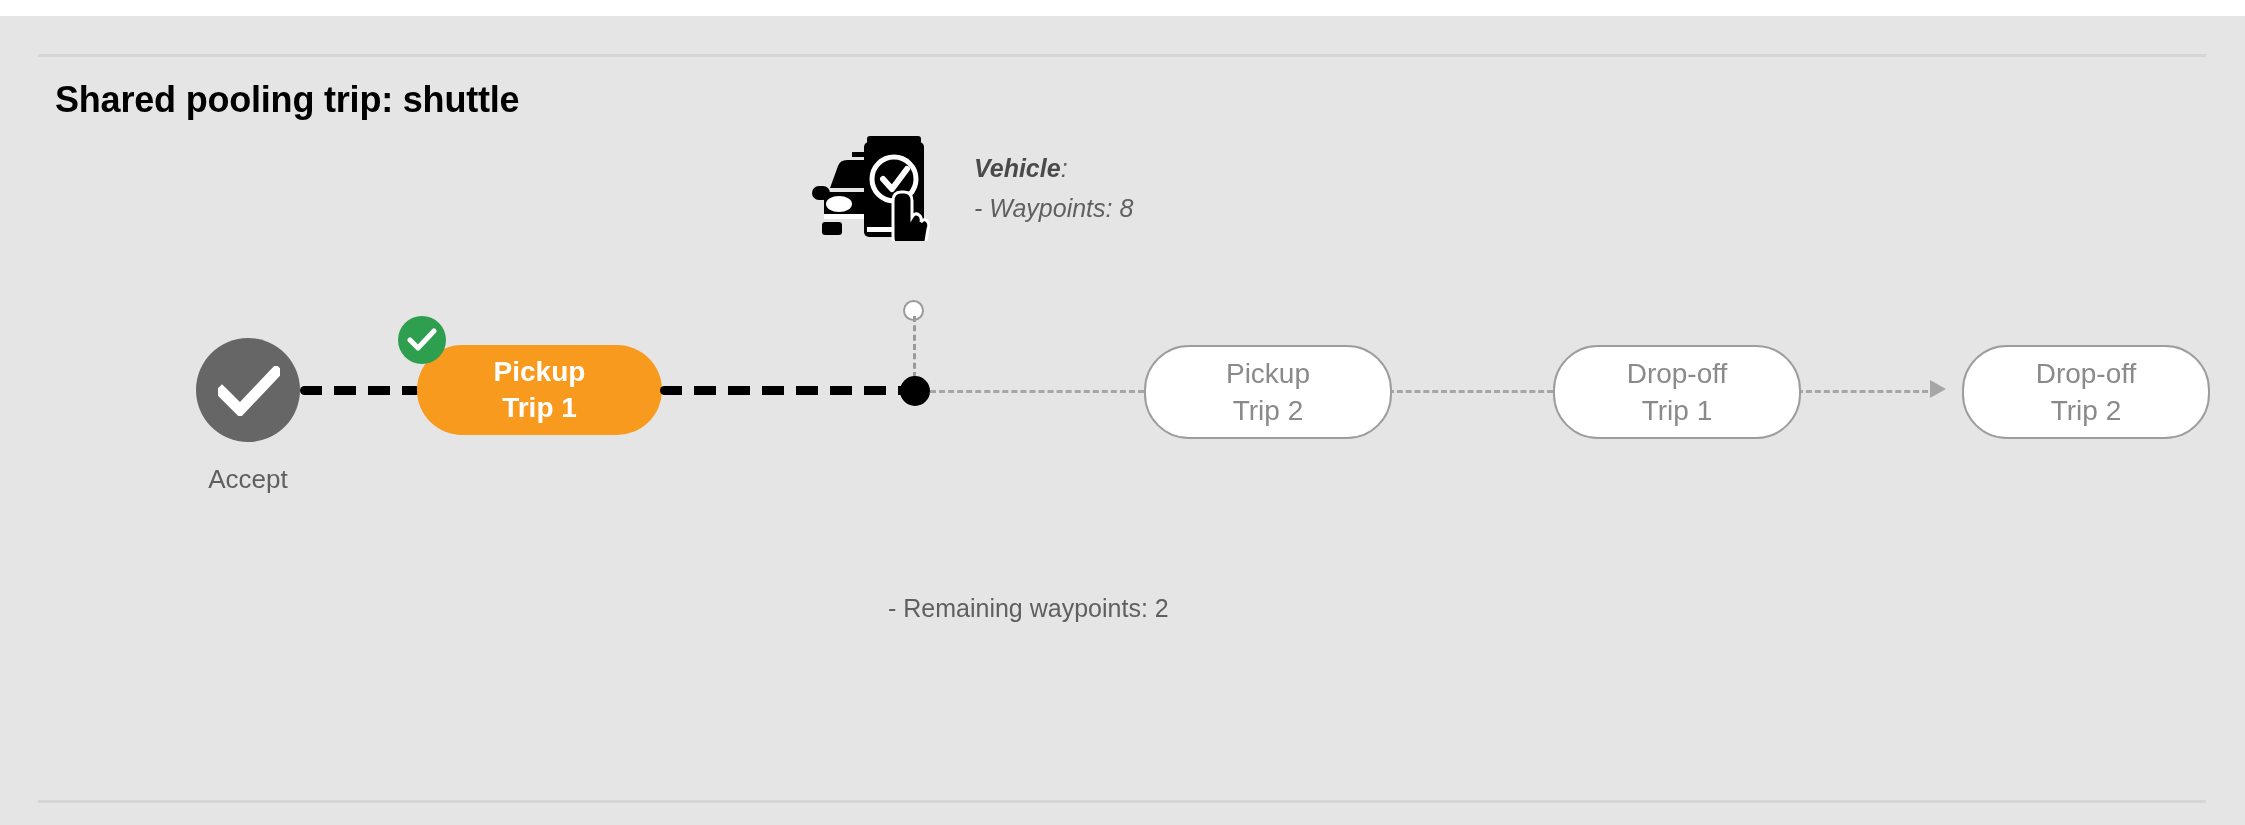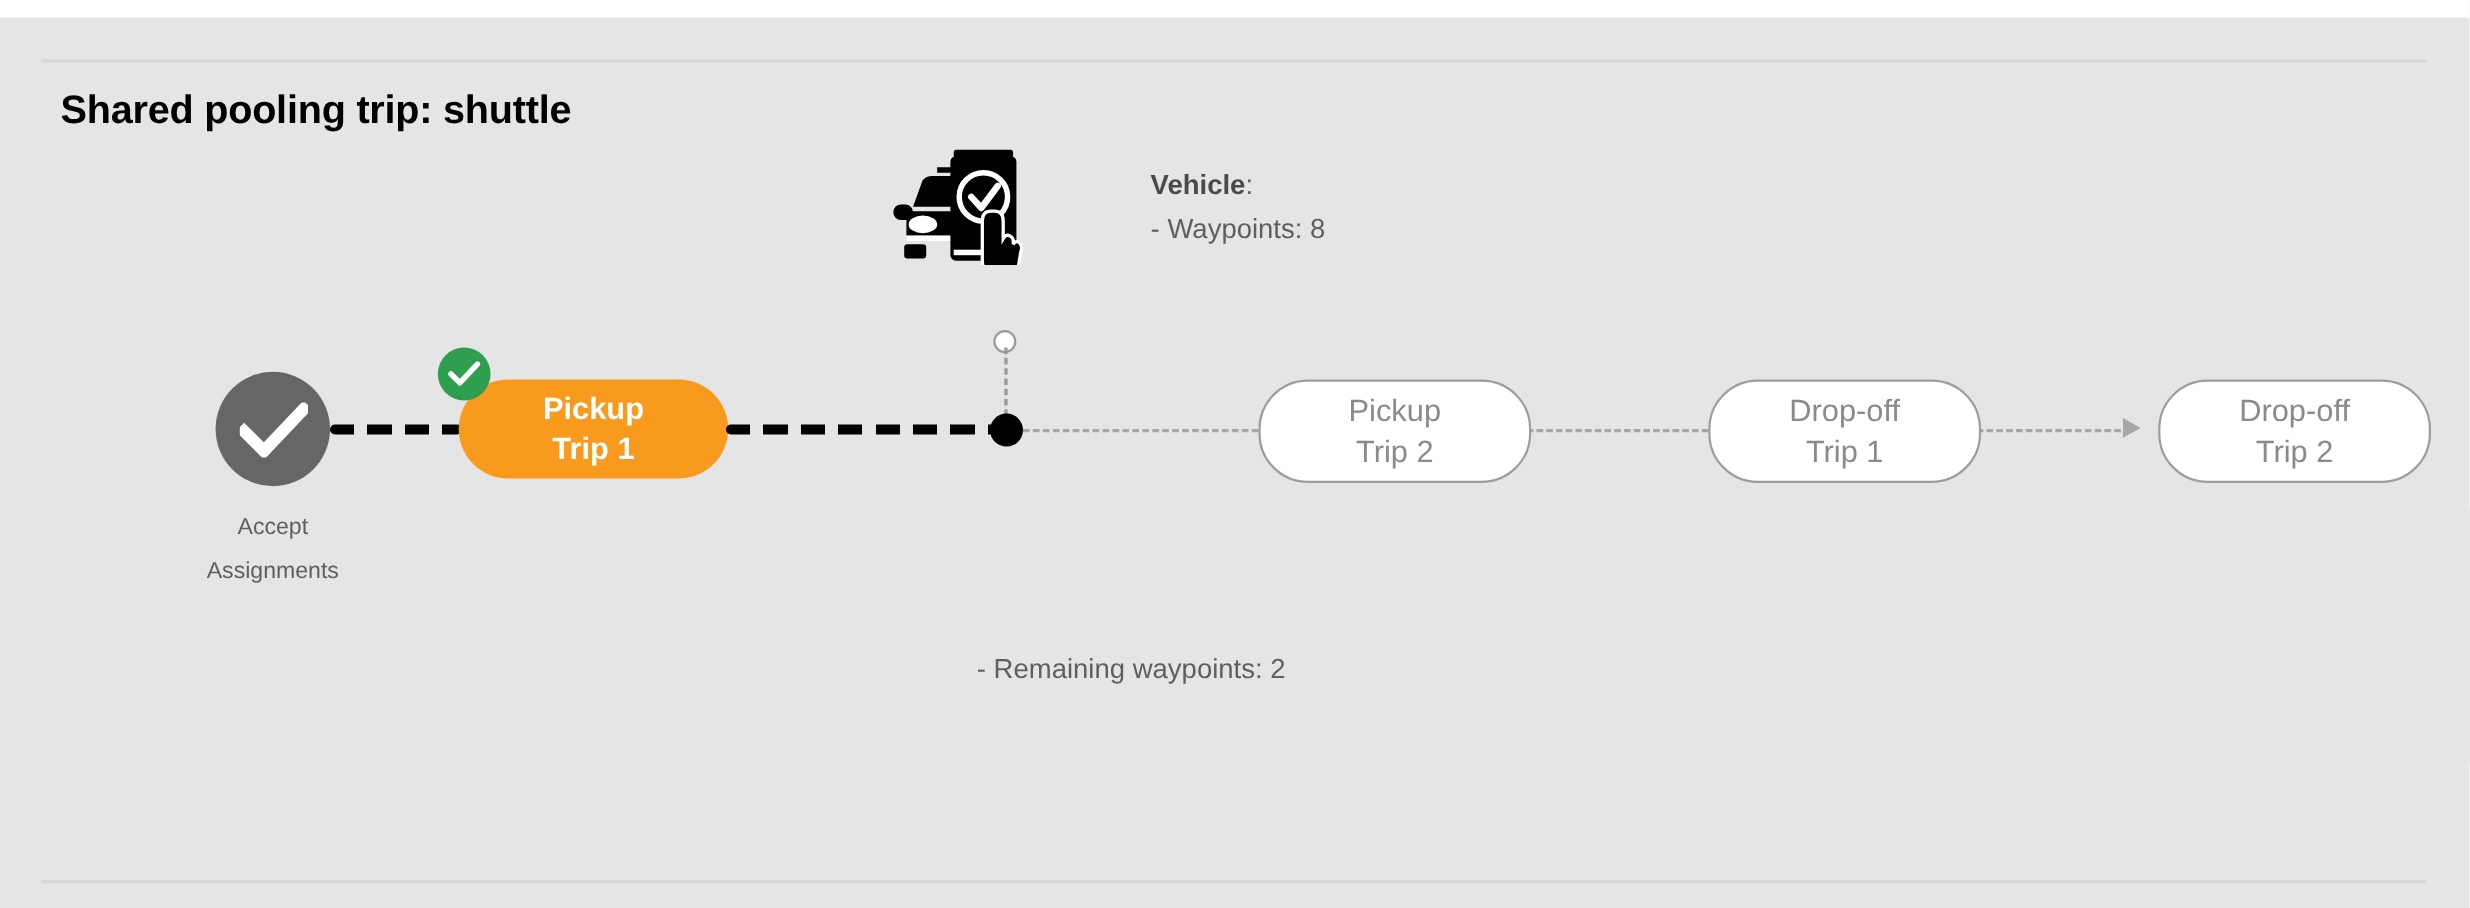--- a/index.html
+++ b/index.html
@@ -56,21 +56,21 @@
     border-radius: 50%;
     background: #666666;
   }
   .start-node svg { position: absolute; left: 22px; top: 28px; }
   .start-label {
     position: absolute;
     left: 108px;
     top: 443px;
     width: 280px;
     text-align: center;
-    font-size: 21px;
+    font-size: 26px;
     line-height: 40px;
     color: #5f5f5f;
   }
 
   
   .dash-black {
     position: absolute;
     height: 9px;
     top: 370px;
     background-image: repeating-linear-gradient(
@@ -141,25 +141,26 @@
     border-radius: 50%;
     border: 2px solid #9a9a9a;
     background: #ffffff;
   }
 
   
   .veh-icon { position: absolute; left: 812px; top: 120px; }
 
   .veh-info {
     position: absolute;
-    left: 1046px;
+    left: 974px;
     top: 132px;
     font-size: 25px;
     line-height: 40px;
     color: #5f5f5f;
+    font-style: italic;
   }
   .veh-info b { color: #4a4a4a; }
 
   
   .pill-ghost {
     position: absolute;
     top: 329px;
     width: 244px;
     height: 90px;
     border-radius: 45px;
@@ -224,21 +225,20 @@
 
     <div class="start-node">
       <span>
         <svg width="62" height="50" viewBox="0 0 62 50">
           <path d="M4 26 L22 44 L58 6" fill="none" stroke="#ffffff" stroke-width="11" stroke-linecap="square" stroke-linejoin="miter"></path>
         </svg>
       </span>
     </div>
     <div class="start-label">
       <div>Accept</div>
-      <div>Assignments</div>
     </div>
 
     <div class="dash-black seg1"></div>
 
     <div class="pill-active">
       <span>Pickup</span>
       <span>Trip 1</span>
     </div>
     <div class="badge-check">
       <svg width="30" height="24" viewBox="0 0 30 24">

